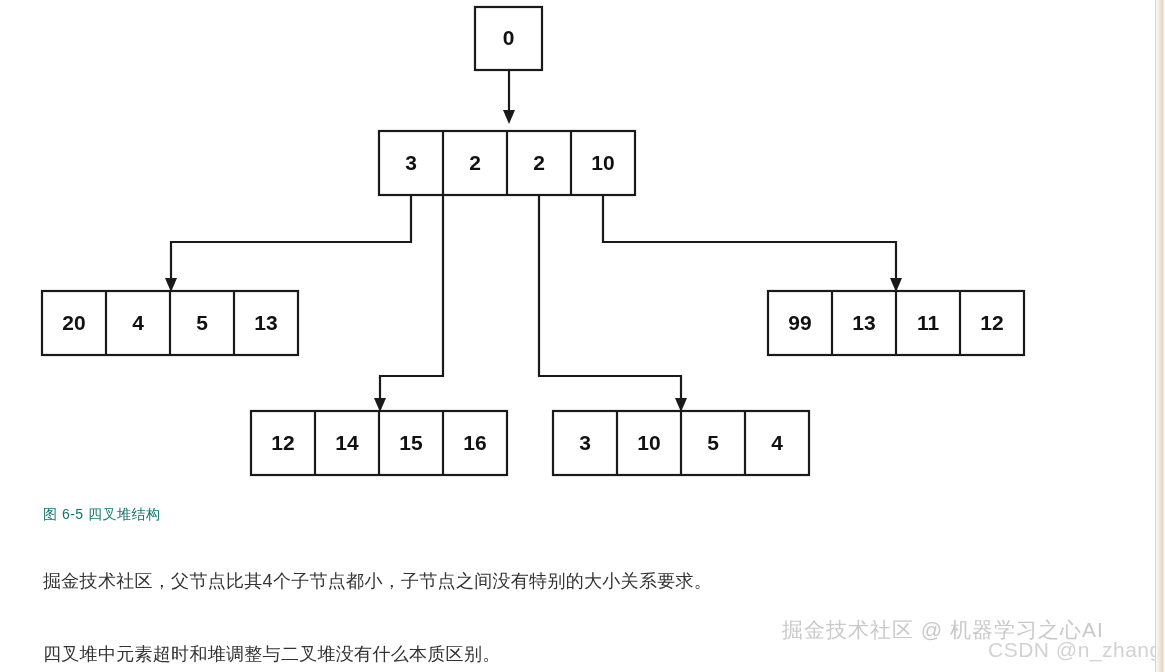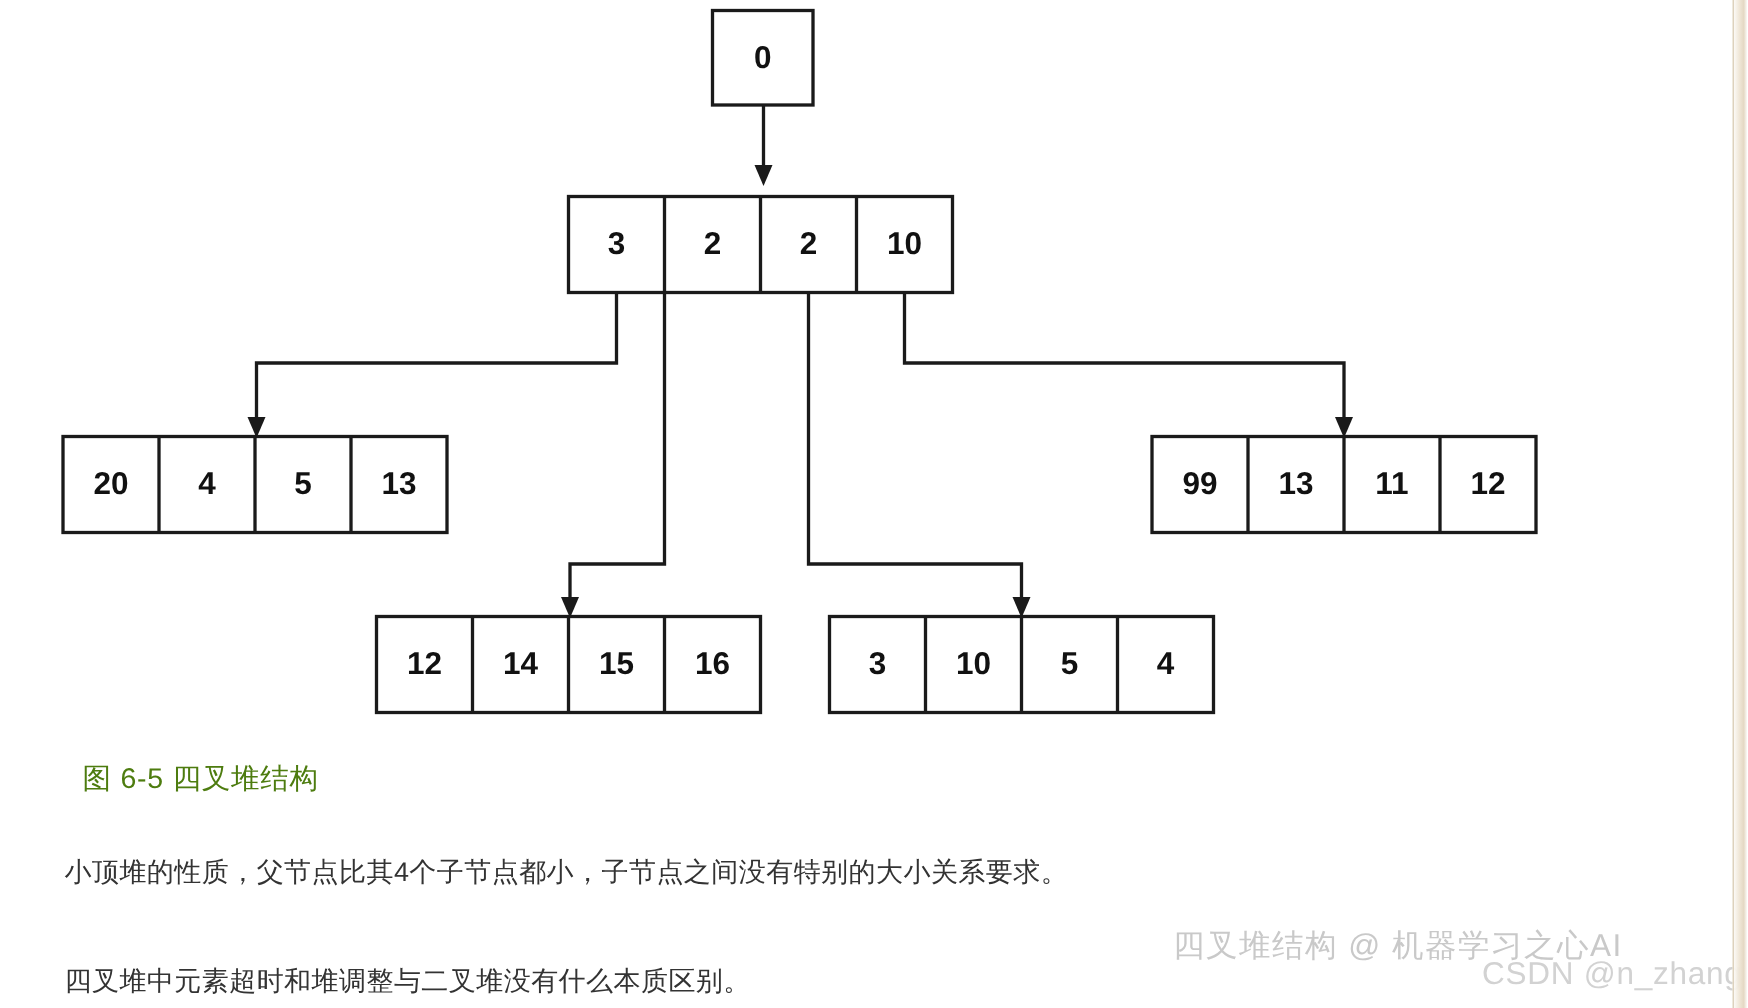--- a/index.html
+++ b/index.html
@@ -73,25 +73,24 @@
     stroke-linecap: butt;
   }
   .arrowhead {
     fill: #1a1a1a;
   }
 
   .caption {
     position: absolute;
     left: 43px;
     top: 506px;
-    font-size: 19px;
+    font-size: 14px;
     letter-spacing: 0.5px;
-    color: #4d7c0f;
-    white-space: nowrap;
-    margin-left: 12px;
+    color: #0f766e;
+    white-space: nowrap;
   }
   .para {
     position: absolute;
     left: 43px;
     font-size: 18px;
     color: #333333;
     letter-spacing: 0.3px;
     white-space: nowrap;
   }
   #para-1 { top: 569px; }
@@ -197,21 +196,21 @@
       <line class="divider" x1="745" y1="411" x2="745" y2="475"></line>
       <text class="cell-text" x="585" y="444">3</text>
       <text class="cell-text" x="649" y="444">10</text>
       <text class="cell-text" x="713" y="444">5</text>
       <text class="cell-text" x="777" y="444">4</text>
     </g>
   </svg>
 
   <div class="caption">图 6-5 四叉堆结构</div>
 
-  <div class="para" id="para-1">小顶堆的性质，父节点比其4个子节点都小，子节点之间没有特别的大小关系要求。</div>
+  <div class="para" id="para-1">掘金技术社区，父节点比其4个子节点都小，子节点之间没有特别的大小关系要求。</div>
   <div class="para" id="para-2">四叉堆中元素超时和堆调整与二叉堆没有什么本质区别。</div>
 
-  <div class="watermark-juejin">四叉堆结构 @ 机器学习之心AI</div>
+  <div class="watermark-juejin">掘金技术社区 @ 机器学习之心AI</div>
   <div class="watermark-csdn">CSDN @n_zhang</div>
 
   <div class="page-edge"></div>
   <div class="page-edge-line"></div>
 </div>
 
 </body></html>

